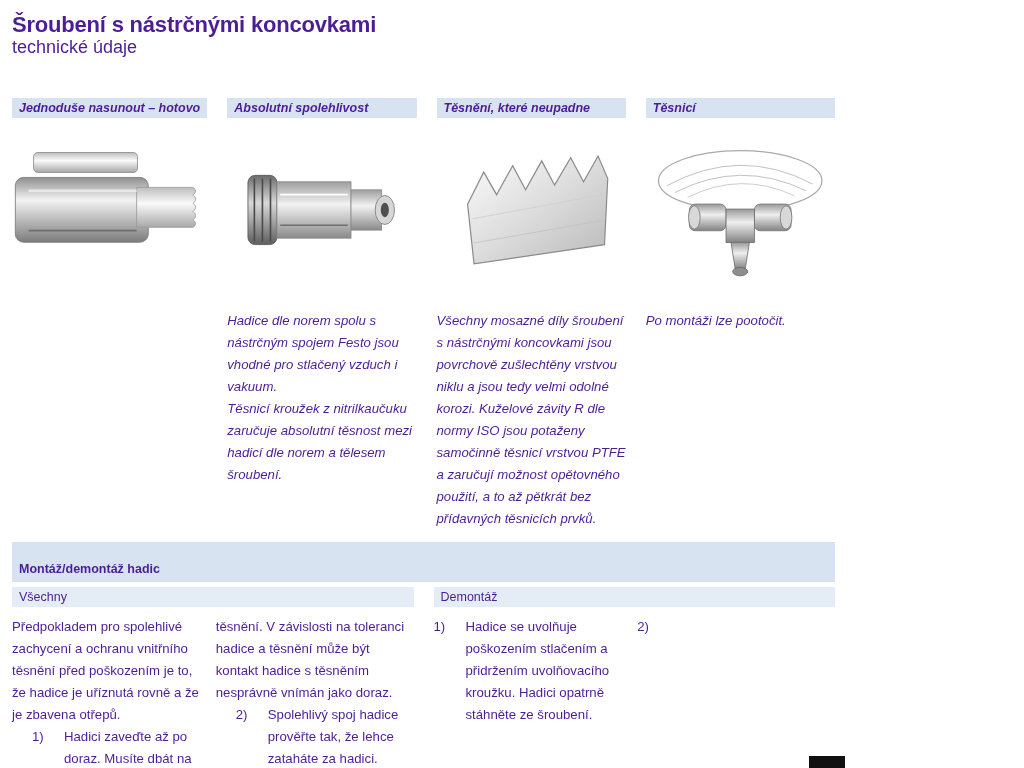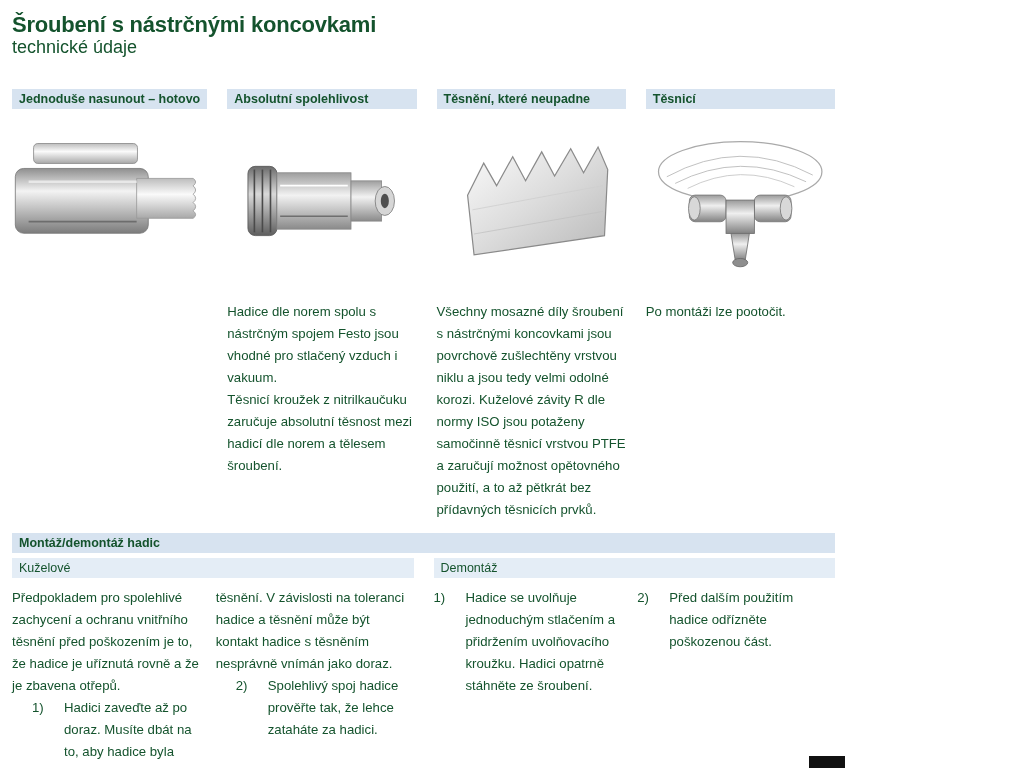--- a/index.html
+++ b/index.html
@@ -3,37 +3,38 @@
 <meta charset="utf-8">
 <style>
   html,body { margin:0; padding:0; background:#ffffff; }
   .page {
     position:relative;
     width:845px; height:768px;
     box-sizing:border-box;
     padding:10px 10px 0 12px;
     background:#ffffff;
     font-family:"Liberation Sans", sans-serif;
-    color:#14532d;
+    color:#4c1d95;
     overflow:hidden;
   }
   h1.title {
     margin:2px 0 2px 0;
     font-size:22px;
     font-weight:bold;
     letter-spacing:-0.2px;
   }
   .subtitle { font-size:18px; line-height:15px; }
 
   .features-grid {
     display:grid;
     grid-template-columns:repeat(4, 1fr);
     column-gap:20px;
-    margin-top:34px;
+    margin-top:43px;
     height:444px;
+    font-style:italic;
   }
   .col-header {
     background:#d7e3f0;
     font-weight:bold;
     font-size:12.5px;
     line-height:14px;
     padding:3px 7px;
     height:20px;
     box-sizing:border-box;
     white-space:nowrap;
@@ -50,21 +51,21 @@
     margin:0;
     font-size:13.2px;
     line-height:22px;
   }
 
   .section-bar {
     background:#d7e3f0;
     font-weight:bold;
     font-size:12.5px;
     line-height:14px;
-    padding:3px 7px;
+    padding:20px 7px;
     height:20px;
     box-sizing:border-box;
   }
   .assembly-grid {
     display:grid;
     grid-template-columns:1fr 1fr;
     column-gap:20px;
     margin-top:5px;
   }
   .sub-bar {
@@ -218,21 +219,21 @@
     </div>
 
   </div>
 
   <div class="assembly">
     <div class="section-bar">Montáž/demontáž hadic</div>
 
     <div class="assembly-grid">
 
       <div class="half">
-        <div class="sub-bar">Kuželové</div>
+        <div class="sub-bar">Všechny</div>
         <div class="two-cols">
           <div class="tcol">
             <p>Předpokladem pro spolehlivé zachycení a ochranu vnitřního těsnění před poškozením je to, že hadice je uříznutá rovně a že je zbavena otřepů.</p>
             <div class="li">
               <span class="num">1)</span>
               <span class="txt">Hadici zaveďte až po doraz. Musíte dbát na to, aby hadice byla zasunuta do vnitřního</span>
             </div>
           </div>
           <div class="tcol">
             <p>těsnění. V závislosti na toleranci hadice a těsnění může být kontakt hadice s těsněním nesprávně vnímán jako doraz.</p>
@@ -243,27 +244,26 @@
           </div>
         </div>
       </div>
 
       <div class="half">
         <div class="sub-bar">Demontáž</div>
         <div class="two-cols">
           <div class="tcol">
             <div class="li" style="padding-left:0;">
               <span class="num">1)</span>
-              <span class="txt">Hadice se uvolňuje jednoduchým stlačením a přidržením uvolňovacího kroužku. Hadici opatrně stáhněte ze šroubení.</span>
+              <span class="txt">Hadice se uvolňuje poškozením stlačením a přidržením uvolňovacího kroužku. Hadici opatrně stáhněte ze šroubení.</span>
             </div>
           </div>
           <div class="tcol">
             <div class="li" style="padding-left:0;">
               <span class="num">2)</span>
-              <span class="txt">Před dalším použitím hadice odřízněte poškozenou část.</span>
             </div>
           </div>
         </div>
       </div>
     </div>
   </div>
 
   <div class="corner-mark"></div>
 
 </div>

